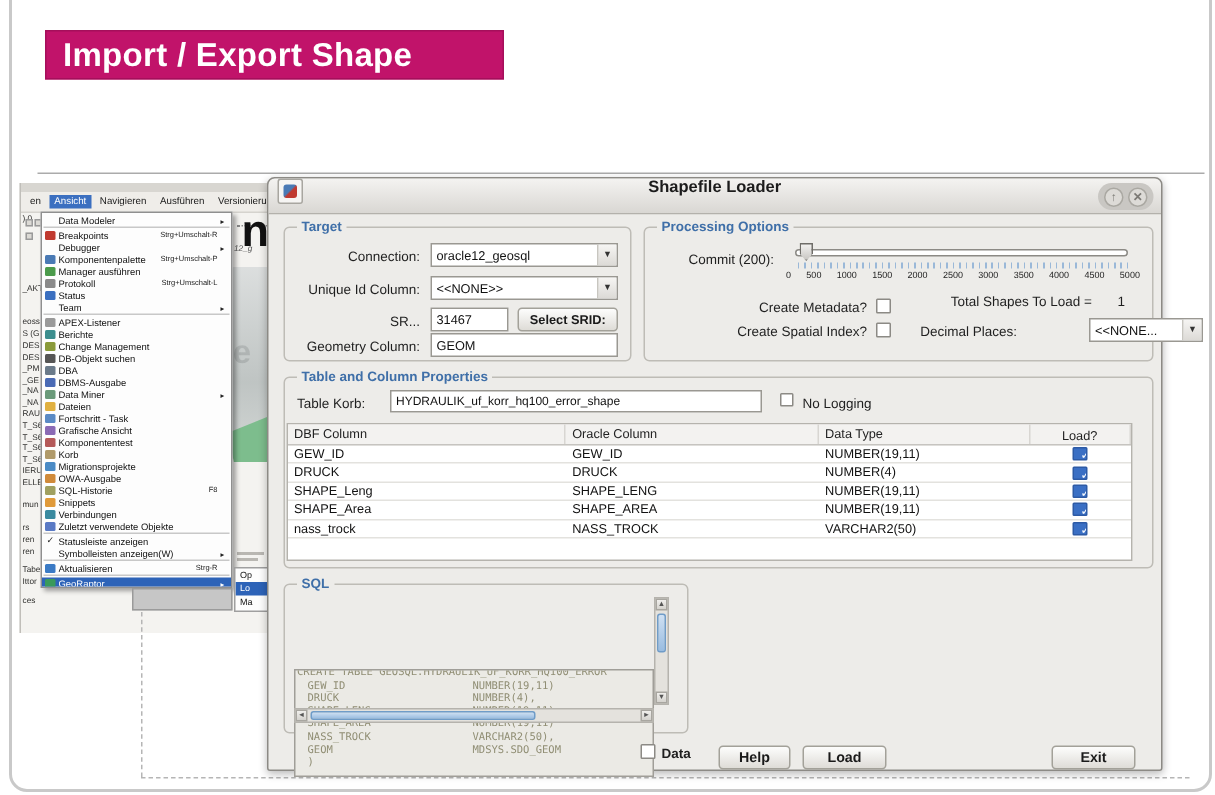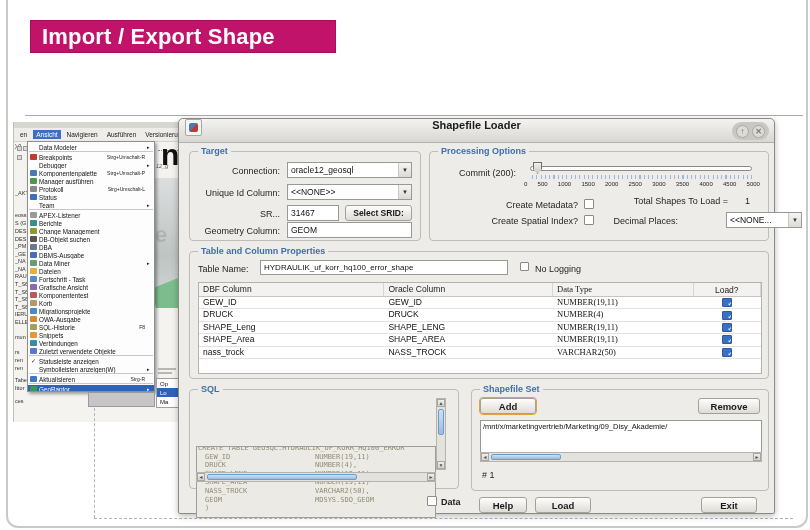--- a/index.html
+++ b/index.html
@@ -109,21 +109,21 @@
     background:repeating-linear-gradient(90deg,#9ab8d8 0 1px,transparent 1px 4.3px); }
   .slider-labels { position:absolute; display:flex; justify-content:space-between; }
   .slider-labels span { font-size:6px; color:#1f1f1f; }
 
   
   .dbf-table { position:absolute; background:#fff; border:1px solid #b5b3ad; }
   .t-header { display:flex; height:14px; background:#f3f2f0; border-bottom:1px solid #c6c4c0; }
   .t-header div { font-size:8.5px; color:#222; padding:1px 4px; border-right:1px solid #d8d6d2; }
   .t-row { display:flex; height:12.4px; border-bottom:1px solid #e3e2de; }
   .t-row div { font-size:8.5px; color:#111; padding:0 4px; white-space:nowrap; overflow:hidden; }
-  .c1 { width:33%; } .c2 { width:30%; } .c3 { width:25%;font-family:Liberation Serif, serif; } .c4 { width:12%; display:flex; justify-content:center; align-items:center; }
+  .c1 { width:33%; } .c2 { width:30%; } .c3 { width:25%; } .c4 { width:12%; display:flex; justify-content:center; align-items:center; }
 
   
   .sqlbox { position:absolute; background:#ebeae5; border:1px solid #a09e98; overflow:hidden; }
   .sql-line { position:relative; height:8.6px; font-family:"DejaVu Sans Mono",monospace; font-size:7px; color:#908e74; white-space:nowrap; }
   .sql-line .lft { position:absolute; left:8px; } .sql-line .lft.full { left:1px; }
   .sql-line .rgt { position:absolute; left:118px; }
 
   
   .sb { position:absolute; background:#e4e2dd; border:1px solid #b5b3ad; display:flex; }
   .sb.v { flex-direction:column; }
@@ -424,25 +424,25 @@
       <div class="lbl" style="left:315px;top:44px;">1</div>
       <div class="lbl r" style="right:90px;top:64px;">Decimal Places:</div>
       <div class="combo" style="left:256px;top:60px;width:76px;height:16px;margin-left:40px;">
         <span>&lt;&lt;NONE...</span>
         <span class="arrow">▼</span>
       </div>
     </div>
 
     <div class="group" style="left:10px;top:132px;width:580px;height:128px;">
       <span class="legend">Table and Column Properties</span>
-      <div class="lbl" style="left:8px;top:12px;">Table Name:</div>
+      <div class="lbl" style="left:8px;top:12px;">Table Korb:</div>
       <div class="tfield" style="left:70px;top:8px;width:248px;height:15px;font-size:8px;">HYDRAULIK_uf_korr_hq100_error_shape</div>
       <div class="cb sm" style="left:330px;top:10px;"></div>
       <div class="lbl" style="left:345px;top:12px;">No Logging</div>
-      <div class="dbf-table" style="left:8px;top:30px;width:564px;height:92px;" id="dbf-table">
+      <div class="dbf-table" style="left:1px;top:30px;width:564px;height:92px;" id="dbf-table">
           <div class="t-header">
             <div class="c1">DBF Column</div>
             <div class="c2">Oracle Column</div>
             <div class="c3">Data Type</div>
             <div class="c4">Load?</div>
           </div>
           <div class="t-row">
             <div class="c1">GEW_ID</div>
             <div class="c2">GEW_ID</div>
             <div class="c3">NUMBER(19,11)</div>
@@ -526,34 +526,20 @@
       </div>
       <div class="sb" style="left:6px;top:82px;width:240px;height:10px;">
         <div class="sb-arrow">◄</div>
         <div class="sb-thumb" style="height:6px;width:150px;margin:1px 2px;"></div>
         <div class="sb-arrow" style="margin-left:auto;">►</div>
       </div>
     </div>
     <div class="cb" style="left:248px;top:377px;"></div>
     <div class="lbl" style="left:262px;top:378px;font-weight:bold;">Data</div>
 
-    <div class="group" style="left:292px;top:270px;width:298px;height:102px;">
-      <span class="legend">Shapefile Set</span>
-      <div class="btn focus" style="left:8px;top:8px;width:56px;height:16px;">Add</div>
-      <div class="btn" style="right:8px;top:8px;width:62px;height:16px;">Remove</div>
-      <div class="listbox" style="left:8px;top:30px;width:282px;height:42px;" id="file-list">
-          <div class="file-item">/mnt/x/marketingvertrieb/Marketing/09_Disy_Akademie/</div>
-        </div>
-      <div class="sb" style="left:8px;top:62px;width:282px;height:10px;">
-        <div class="sb-arrow">◄</div>
-        <div class="sb-thumb" style="height:6px;width:70px;margin:1px 2px;"></div>
-        <div class="sb-arrow" style="margin-left:auto;">►</div>
-      </div>
-      <div class="lbl" style="left:10px;top:80px;"># 1</div>
-    </div>
 
     <div class="btn" style="left:300px;top:378px;width:48px;height:16px;">Help</div>
     <div class="btn" style="left:356px;top:378px;width:56px;height:16px;">Load</div>
     <div class="btn" style="left:522px;top:378px;width:56px;height:16px;">Exit</div>
   </div>
 
   <div class="slide-frame"></div>
 </div>
 
 </body></html>

